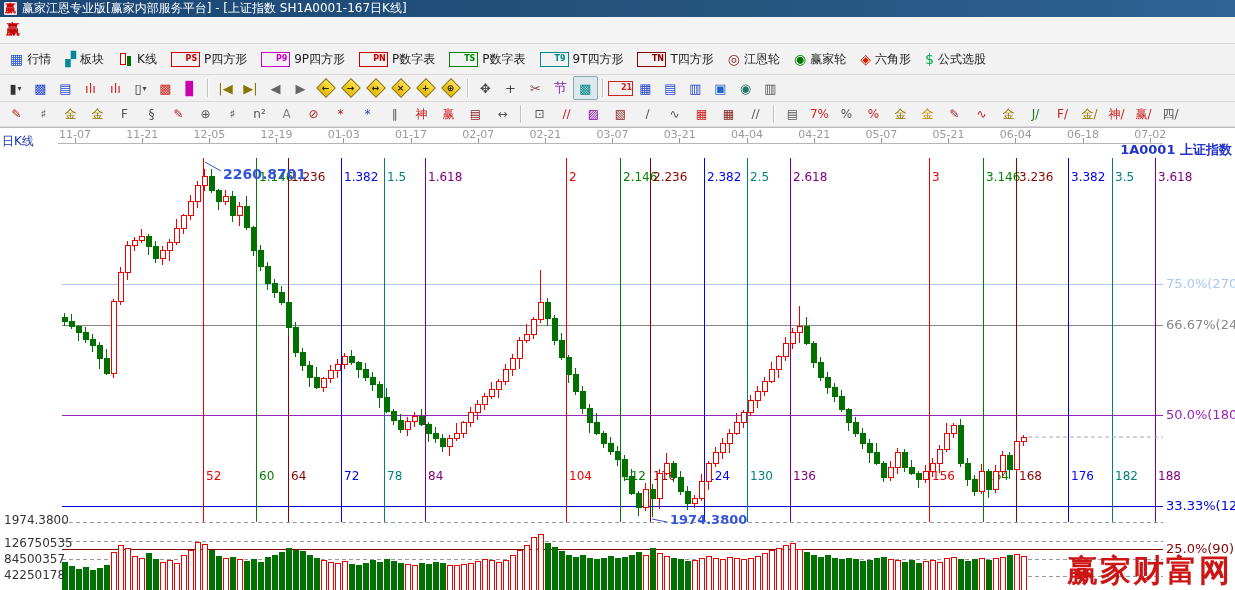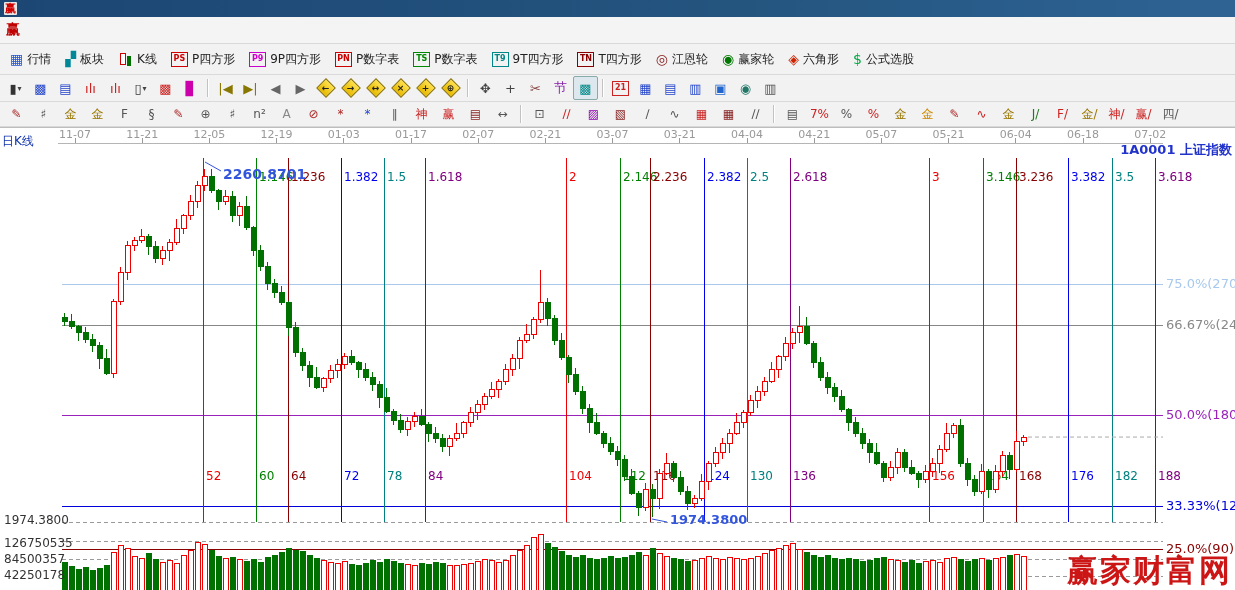--- a/index.html
+++ b/index.html
@@ -22,21 +22,21 @@
   .tb2{height:26px;}
   .tb3{height:24px;}
   .tbtn{display:inline-flex;align-items:center;gap:4px;padding:0 6px;height:24px;
     border:1px solid transparent;border-radius:2px;color:#222;cursor:default;}
   .ibtn{display:inline-flex;align-items:center;justify-content:center;width:23px;height:22px;
     border:1px solid transparent;border-radius:2px;font-size:13px;cursor:default;}
   .tb3 .ibtn{width:25px;height:20px;font-size:12px;}
   .ibtn.pressed{border:1px solid #8aa;background:#dde8ee;}
   .vsep{width:1px;height:18px;background:#c2c2c2;border-right:1px solid #fff;margin:0 4px;flex:none;}
   .boxg{display:inline-flex;align-items:center;justify-content:center;width:15px;height:13px;
-    border:1px solid currentColor;font-size:8px;font-weight:bold;line-height:1;}
+    border:1px solid currentColor;font-size:8px;font-weight:bold;line-height:1;padding-left:12px;}
   .dd{font-size:8px;color:#444;margin-left:1px;}
   .k-icon{width:15px;height:15px;position:relative;display:inline-block;flex:none;}
   .k-icon::before{content:"";position:absolute;left:2px;top:1px;width:4px;height:10px;
     background:#fff;border:1px solid #cc0000;}
   .k-icon::after{content:"";position:absolute;left:9px;top:4px;width:4px;height:10px;background:#007000;}
   .diamond{width:12px;height:12px;transform:rotate(45deg);background:linear-gradient(#ffe14d,#e6b800);
     border:1px solid #8a7000;display:flex;align-items:center;justify-content:center;flex:none;}
   .diamond span{transform:rotate(-45deg);font-size:9px;line-height:1;color:#222;font-weight:bold;}
   
   .chart{position:relative;flex:1;background:#fff;border-top:1px solid #bdbdbd;}
@@ -44,20 +44,21 @@
   .watermark{position:absolute;right:3px;bottom:-2px;color:#cc1616;font-weight:bold;
     font-family:"DejaVu Serif","Liberation Serif",serif;font-size:31px;letter-spacing:2px;}
 </style>
 </head>
 <body>
 
 <div class="window">
 
   <div class="titlebar">
     <span class="tlogo">赢</span>
+    <span>赢家江恩专业版[赢家内部服务平台] - [上证指数  SH1A0001-167日K线]</span>
   </div>
 
   <div class="menubar">
     <span class="mlogo">赢</span>
   </div>
 
   <div class="toolbar tb1" id="toolbar1">
       <div class="tbtn">
         <span style="color: rgb(34, 85, 204); font-size: 14px;">▦</span>
         <span>行情</span>

